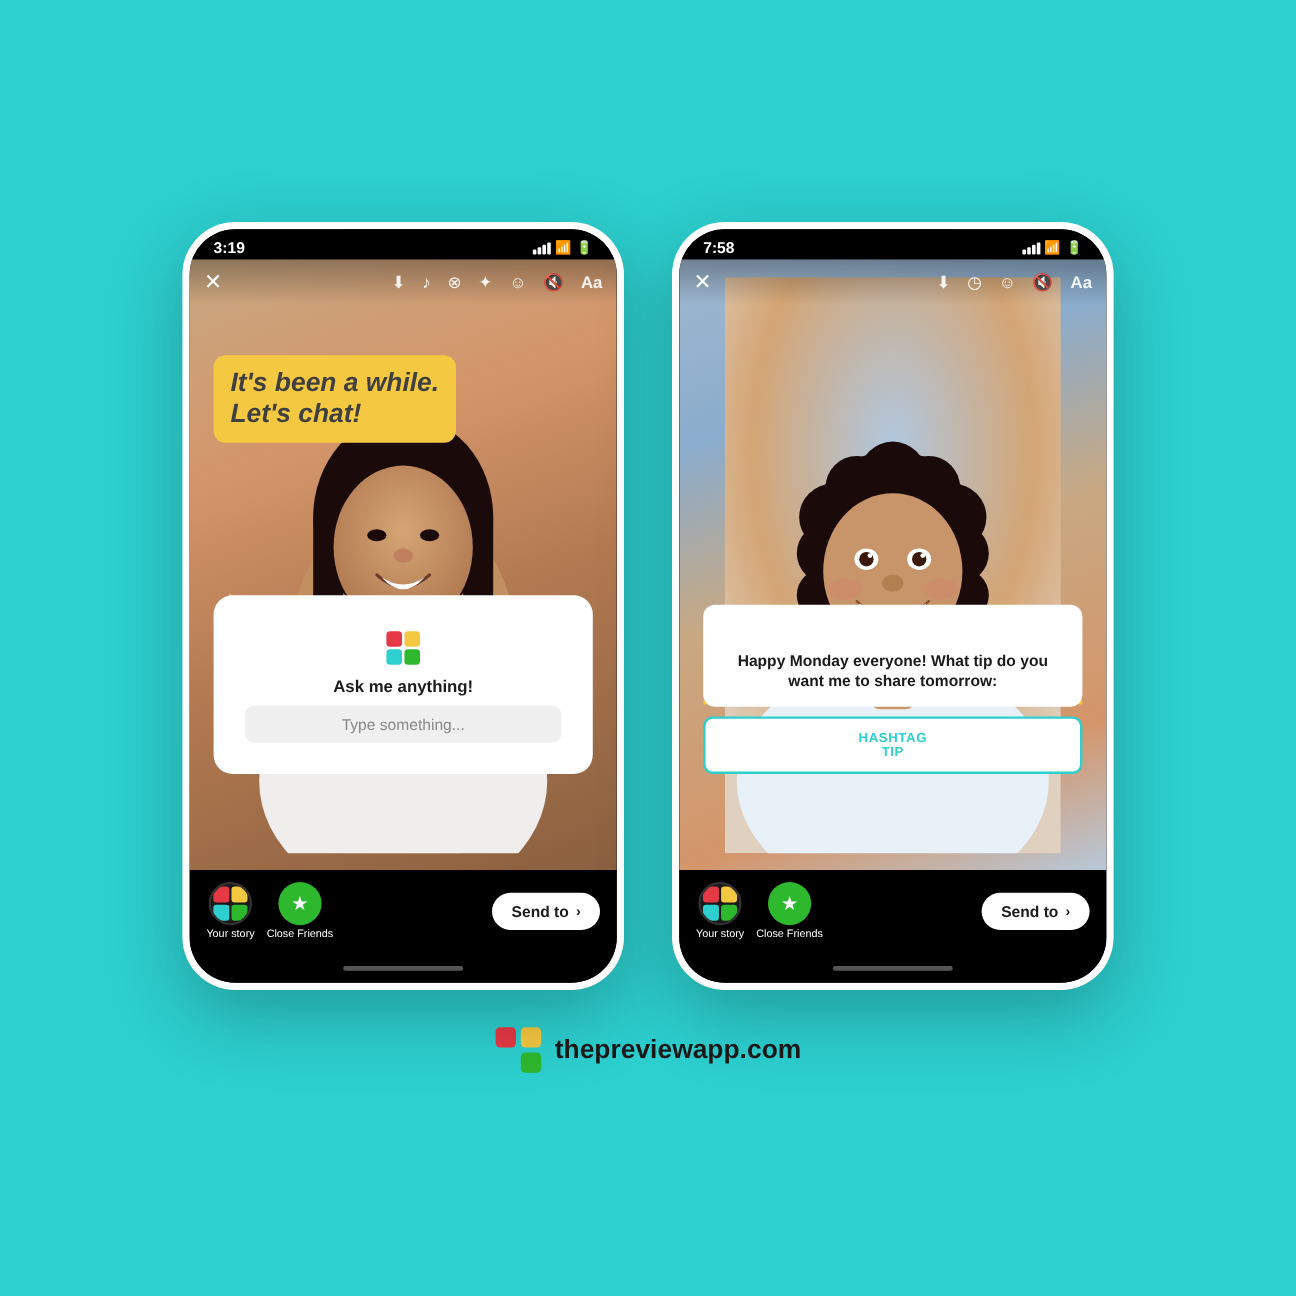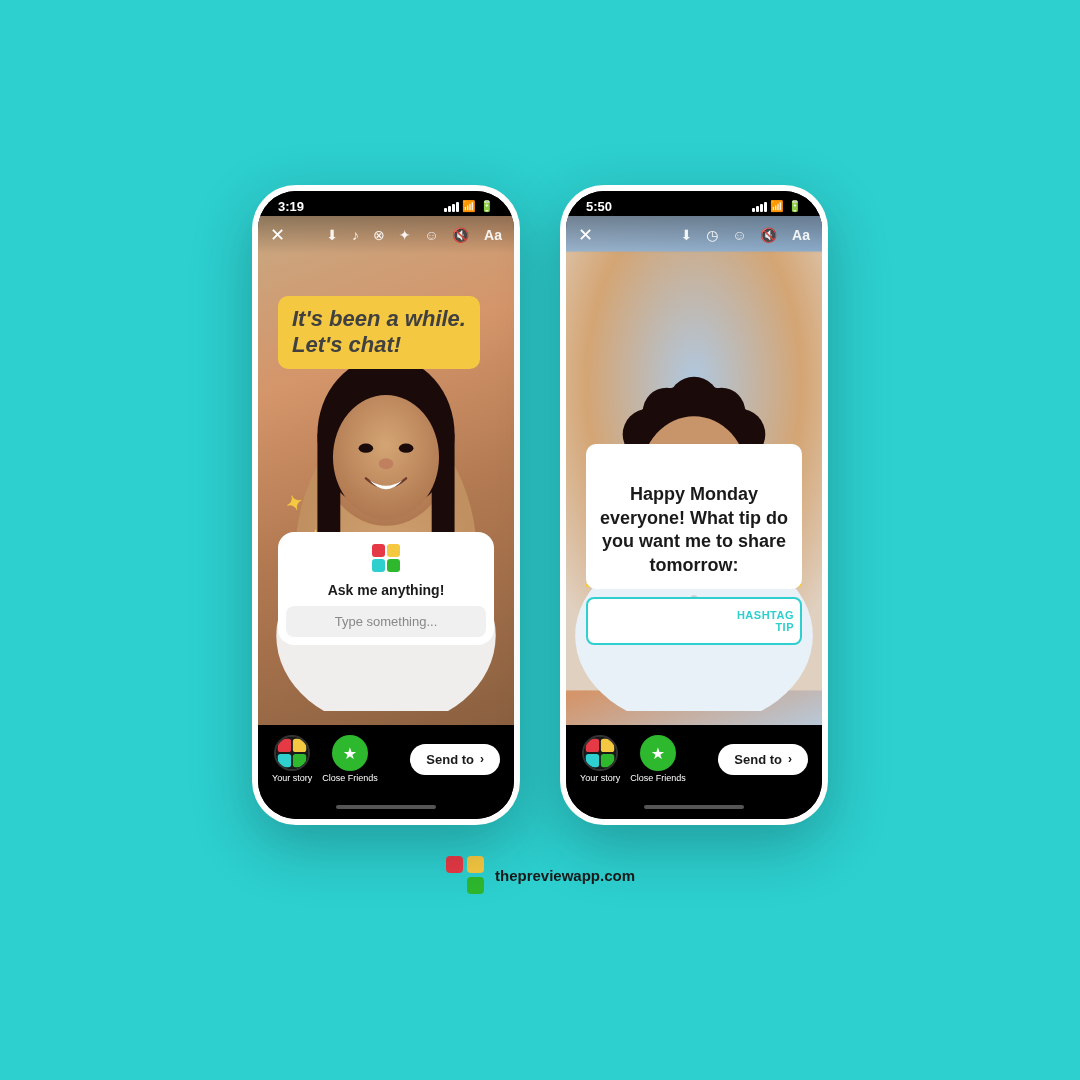--- a/index.html
+++ b/index.html
@@ -19,21 +19,21 @@
     .phones-container {
       display: flex;
       gap: 40px;
       align-items: center;
       justify-content: center;
       margin-bottom: 20px;
     }
 
     
     .phone {
-      width: 268px;
+      width: 368px;
       height: 640px;
       background: white;
       border-radius: 44px;
       padding: 6px;
       box-shadow: 0 20px 60px rgba(0,0,0,0.25);
       position: relative;
     }
 
     .phone-inner {
       width: 100%;
@@ -171,21 +171,21 @@
     }
 
     
     .ask-widget {
       position: absolute;
       bottom: 80px;
       left: 20px;
       right: 20px;
       background: white;
       border-radius: 16px;
-      padding: 8px;
+      padding: 26px;
       z-index: 5;
     }
 
     .ask-logo {
       display: flex;
       justify-content: center;
       margin-bottom: 6px;
     }
 
     .ask-title {
@@ -215,39 +215,39 @@
     }
 
     .poll-caption {
       background: white;
       border-radius: 10px;
       padding: 12px 14px;
       margin-bottom: 8px;
     }
 
     .poll-caption-text {
-      font-size: 18px;
+      font-size: 13px;
       font-weight: 800;
       color: #1a1a1a;
       line-height: 1.3;
       text-align: center;
       margin-top: 27px;
     }
 
     .poll-options {
       display: flex;
       gap: 6px;
     }
 
     .poll-option {
       flex: 1;
       border: 2px solid;
       border-radius: 8px;
       padding: 10px 6px;
-      text-align: right;
+      text-align: center;
       font-size: 11px;
       font-weight: 800;
       letter-spacing: 0.5px;
       background: white;
     }
 
     .poll-option-green {
       border-color: #2dcfcf;
       color: #2dcfcf;
     }
@@ -335,21 +335,21 @@
 
     
     .branding {
       display: flex;
       align-items: center;
       gap: 10px;
       margin-top: 10px;
     }
 
     .brand-text {
-      font-size: 15px;
+      font-size: 22px;
       font-weight: 700;
       color: #1a1a1a;
     }
 
     
     .preview-logo {
       width: 40px;
       height: 40px;
     }
 
@@ -497,21 +497,21 @@
         <div class="home-bar"></div>
       </div>
     </div>
   </div>
 
   <div class="phone">
     <div class="phone-inner">
       <div class="notch"></div>
 
       <div class="status-bar">
-        <span class="status-time">5:50</span>
+        <span class="status-time">7:58</span>
         <div class="status-icons">
           <div class="signal-bars">
             <div class="bar bar1"></div>
             <div class="bar bar2"></div>
             <div class="bar bar3"></div>
             <div class="bar bar4"></div>
           </div>
           <span style="font-size:11px;">📶</span>
           <span style="font-size:11px;">🔋</span>
         </div>

